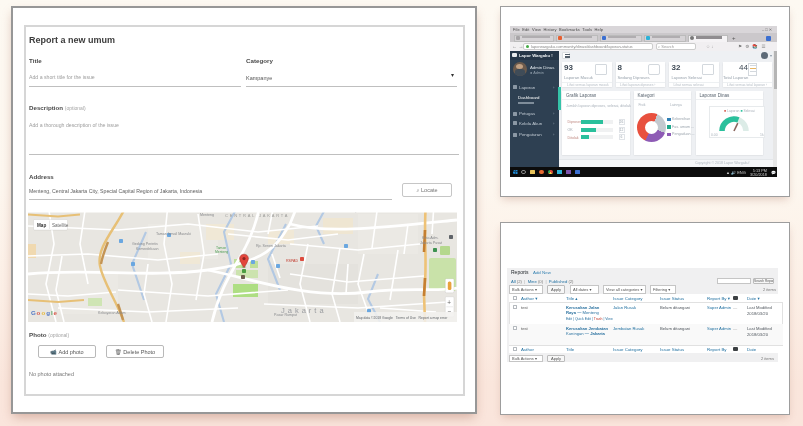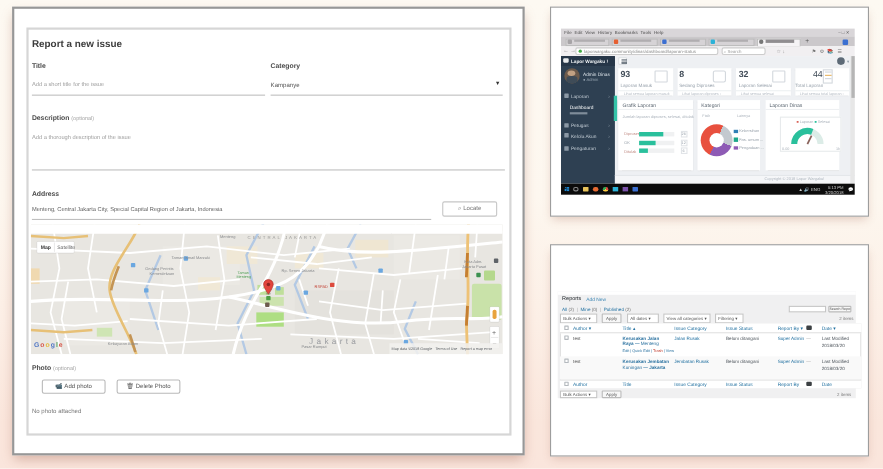--- a/index.html
+++ b/index.html
@@ -24,21 +24,21 @@
   
   .lbl { position:absolute; font-size:6.2px; font-weight:bold; color:#4a4a4a; }
   .ph  { position:absolute; font-size:5.2px; color:#9d9d9d; }
   .ul  { position:absolute; height:1px; background:#bfbfbf; }
 </style>
 </head>
 <body>
 
 <div class="abs" id="leftPanel">
   <div id="formPanel">
-    <div class="abs" style="left:3px;top:8px;font-size:9px;font-weight:bold;color:#3c3c3c;">Report a new issue</div>
+    <div class="abs" style="left:3px;top:8px;font-size:9px;font-weight:bold;color:#3c3c3c;">Report a new umum</div>
 
     <div class="lbl" style="left:3px;top:30px;">Title</div>
     <div class="ph" style="left:3px;top:47px;">Add a short title for the issue</div>
     <div class="ul" style="left:3px;top:58.5px;width:212px;"></div>
 
     <div class="lbl" style="left:220px;top:30px;">Category</div>
     <div class="abs" style="left:220px;top:47.5px;font-size:5.5px;color:#555;">Kampanye</div>
     <div class="abs" style="left:425px;top:44px;font-size:6px;color:#333;">▾</div>
     <div class="ul" style="left:220px;top:58.5px;width:211px;"></div>
 

